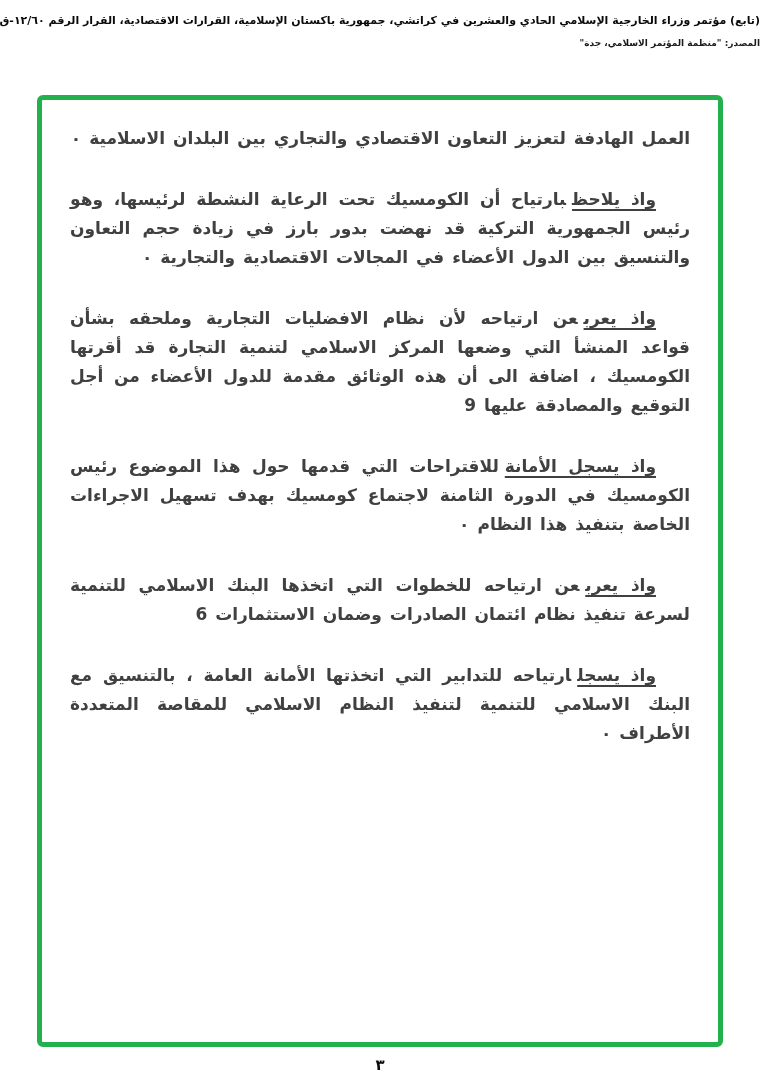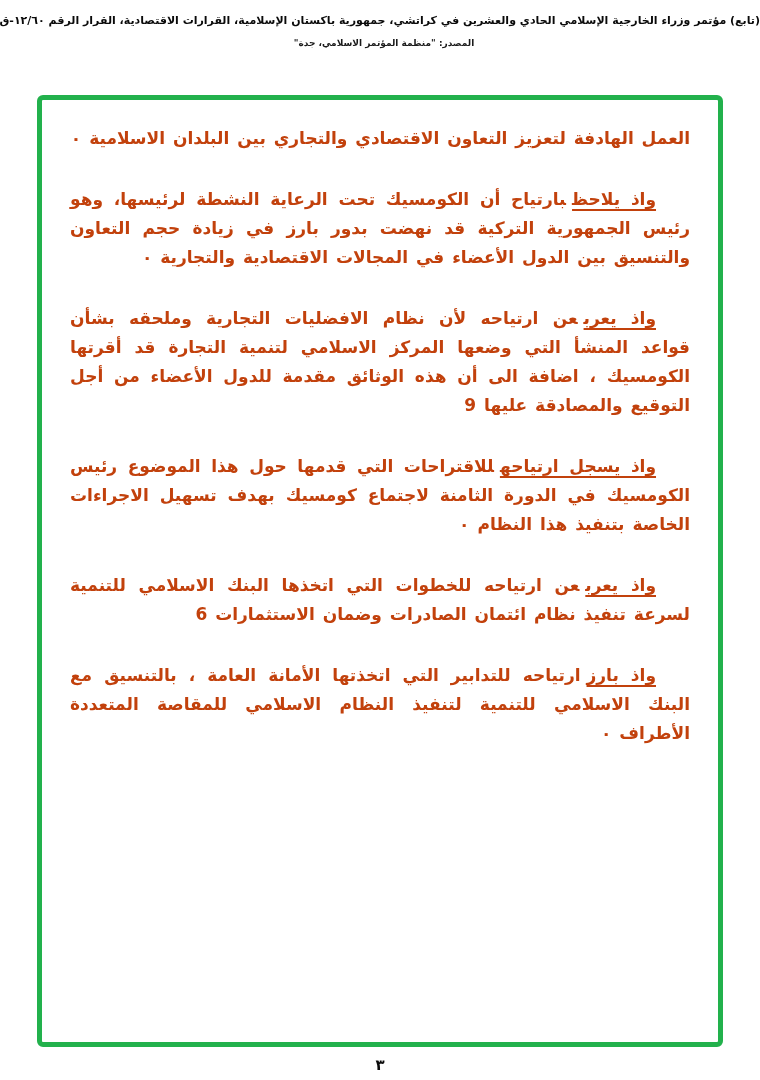--- a/index.html
+++ b/index.html
@@ -11,21 +11,20 @@
     font-family: "DejaVu Sans", sans-serif;
     color: #111;
     position: relative;
     overflow: hidden;
   }
   .page-header {
     position: absolute;
     top: 14px;
     left: 8px;
     right: 0;
-    text-align: center;
     direction: rtl;
   }
   .header-title {
     font-size: 11px;
     font-weight: 700;
     white-space: nowrap;
     color: #0a0a0a;
   }
   .header-source {
     margin-top: 11px;
@@ -44,21 +43,21 @@
     padding: 24px 28px 10px 28px;
     direction: rtl;
     overflow: hidden;
     background: #ffffff;
   }
   .para {
     font-size: 17px;
     font-weight: 700;
     line-height: 29px;
     text-align: justify;
-    color: #c2410c;
+    color: #404040;
     margin: 0 0 27px 0;
     word-spacing: 2px;
   }
   .para.indent { text-indent: 34px; margin-top: 32px; }
   .lead:not(:empty) {
     text-decoration: underline;
     text-decoration-thickness: 1.5px;
     text-underline-offset: 4px;
     margin-inline-end: 6px;
   }
@@ -89,27 +88,27 @@
 
   <p class="para indent">
     <span class="lead">واذ يلاحظ</span><span>بارتياح أن الكومسيك تحت الرعاية النشطة لرئيسها، وهو رئيس الجمهورية التركية قد نهضت بدور بارز في زيادة حجم التعاون والتنسيق بين الدول الأعضاء في المجالات الاقتصادية والتجارية ٠</span>
   </p>
 
   <p class="para indent">
     <span class="lead">واذ يعرب</span><span>عن ارتياحه لأن نظام الافضليات التجارية وملحقه بشأن قواعد المنشأ التي وضعها المركز الاسلامي لتنمية التجارة قد أقرتها الكومسيك ، اضافة الى أن هذه الوثائق مقدمة للدول الأعضاء من أجل التوقيع والمصادقة عليها 9</span>
   </p>
 
   <p class="para indent">
-    <span class="lead">واذ يسجل ارتياحه</span><span>للاقتراحات التي قدمها حول هذا الموضوع رئيس الكومسيك في الدورة الثامنة لاجتماع كومسيك بهدف تسهيل الاجراءات الخاصة بتنفيذ هذا النظام ٠</span>
+    <span class="lead">واذ يسجل الأمانة</span><span>للاقتراحات التي قدمها حول هذا الموضوع رئيس الكومسيك في الدورة الثامنة لاجتماع كومسيك بهدف تسهيل الاجراءات الخاصة بتنفيذ هذا النظام ٠</span>
   </p>
 
   <p class="para indent">
     <span class="lead">واذ يعرب</span><span>عن ارتياحه للخطوات التي اتخذها البنك الاسلامي للتنمية لسرعة تنفيذ نظام ائتمان الصادرات وضمان الاستثمارات 6</span>
   </p>
 
   <p class="para indent">
-    <span class="lead">واذ بارز</span><span>ارتياحه للتدابير التي اتخذتها الأمانة العامة ، بالتنسيق مع البنك الاسلامي للتنمية لتنفيذ النظام الاسلامي للمقاصة المتعددة الأطراف ٠</span>
+    <span class="lead">واذ يسجل</span><span>ارتياحه للتدابير التي اتخذتها الأمانة العامة ، بالتنسيق مع البنك الاسلامي للتنمية لتنفيذ النظام الاسلامي للمقاصة المتعددة الأطراف ٠</span>
   </p>
 
 
 </div>
 
 <div class="page-number">٣</div>
 
 </body></html>

